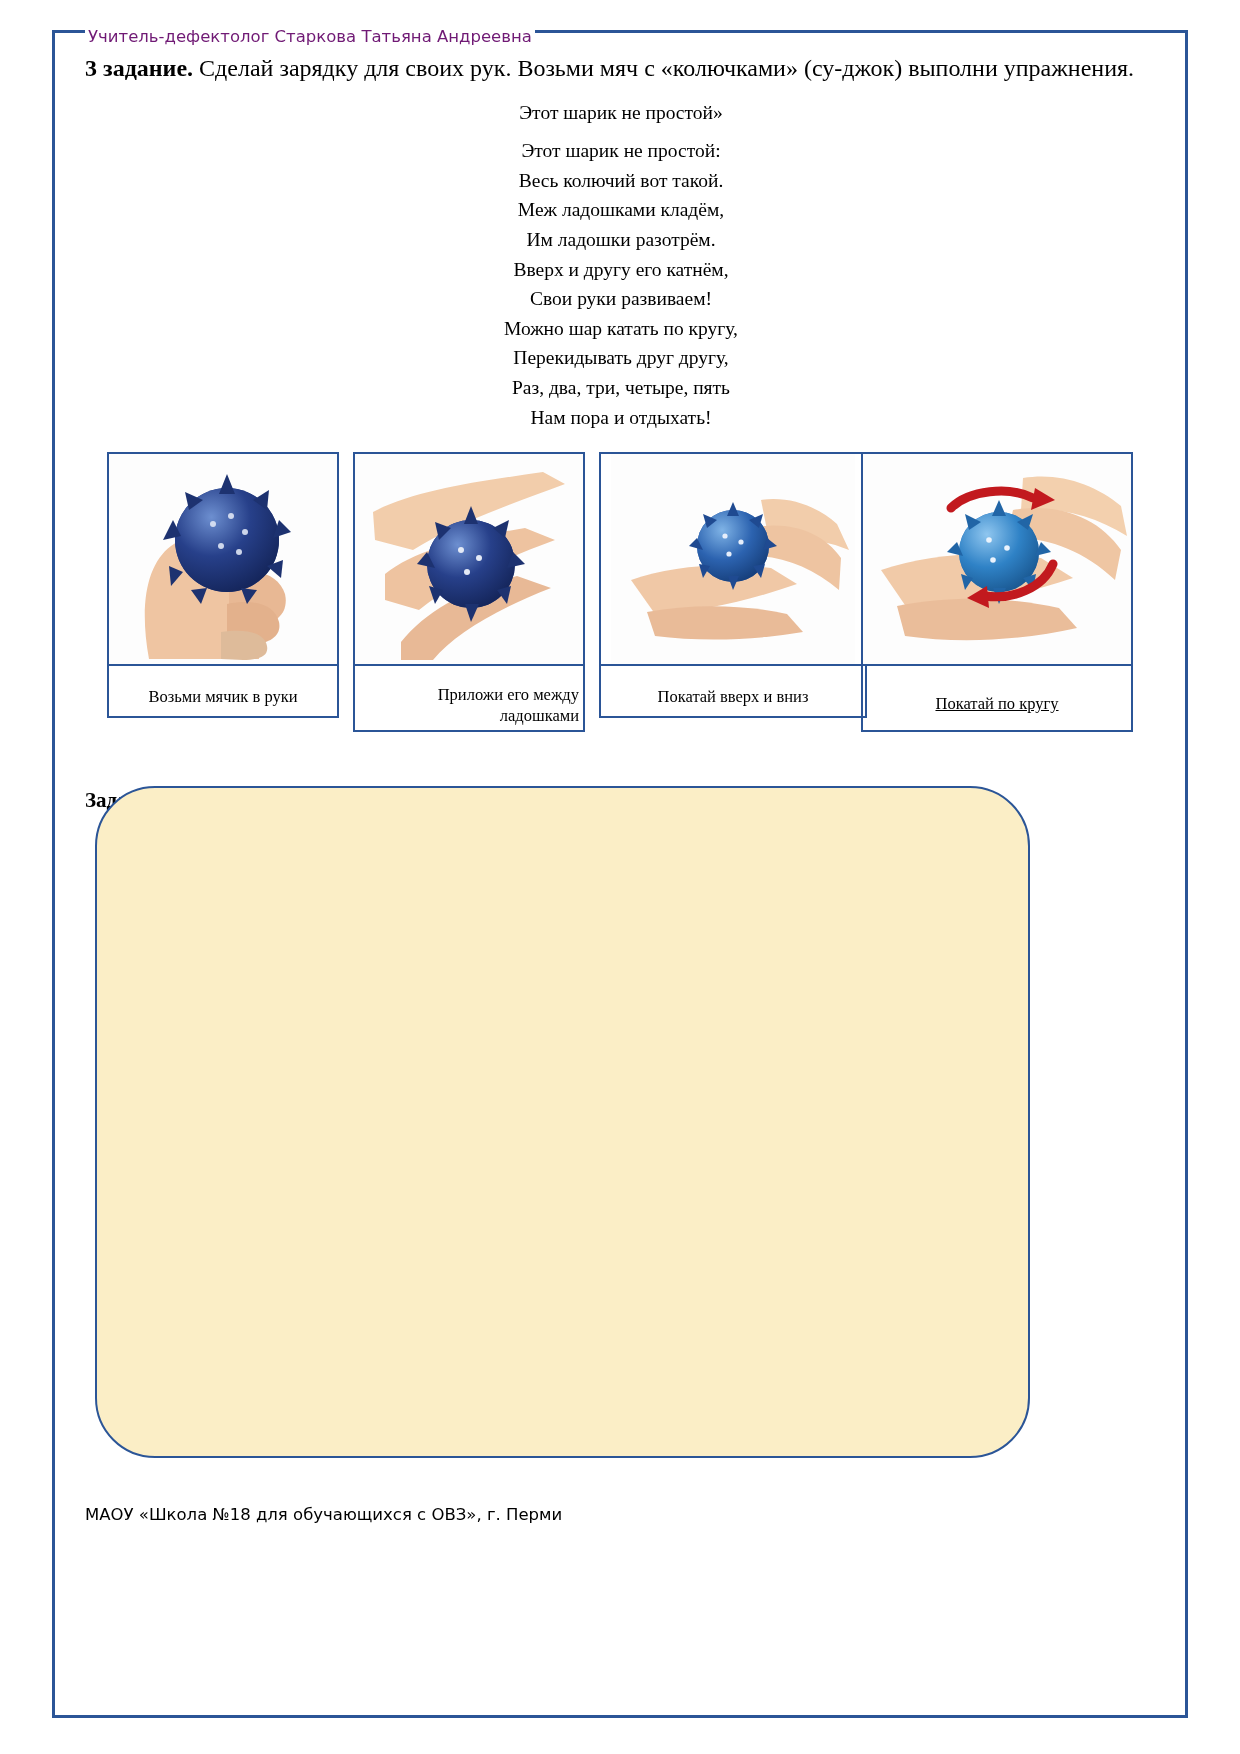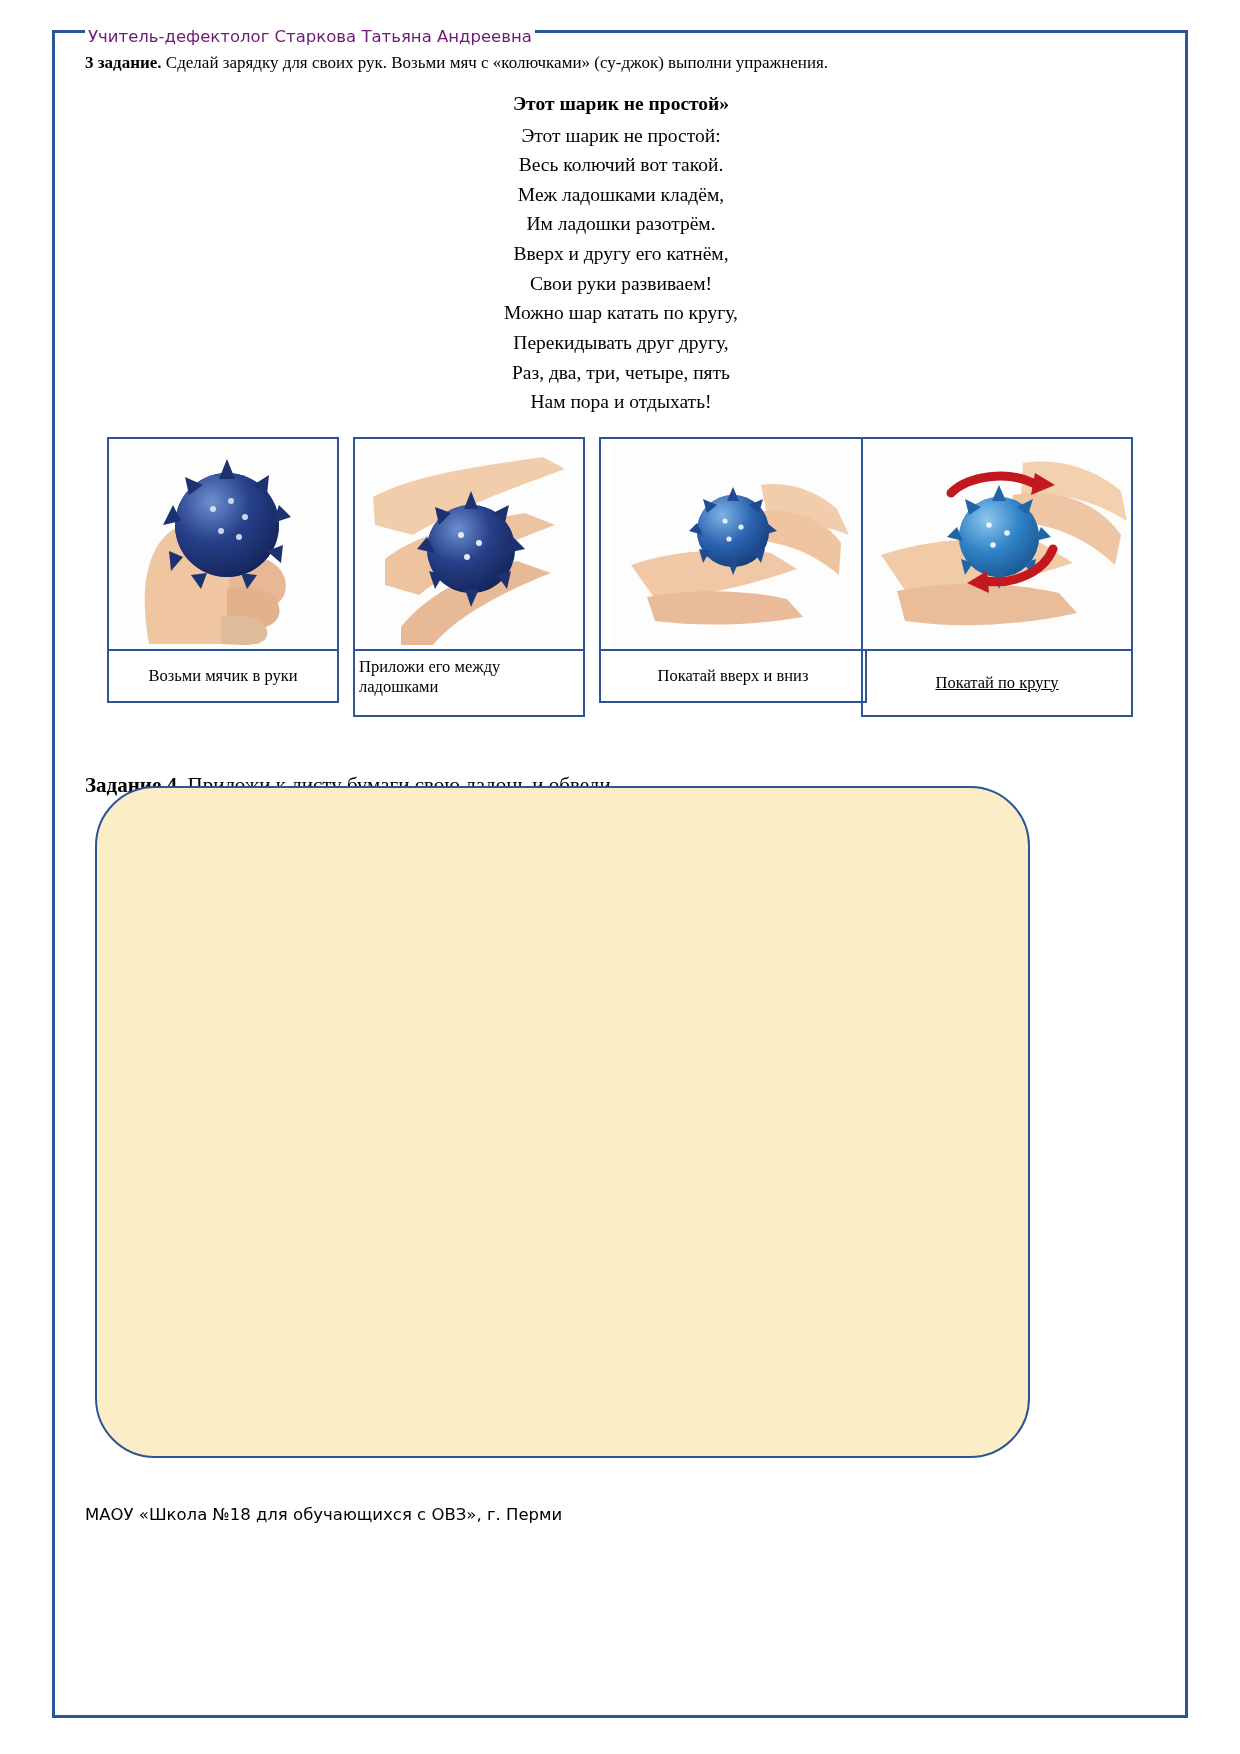--- a/index.html
+++ b/index.html
@@ -41,37 +41,37 @@
   }
 
   .content {
     position: absolute;
     left: 85px;
     top: 52px;
     width: 1072px;
   }
 
   .task3-line {
-    font-size: 17px;
+    font-size: 24px;
     line-height: 1.35;
     margin: 0 0 14px 0;
     white-space: nowrap;
   }
   .task3-line b { font-weight: bold; }
 
   .poem {
     text-align: center;
     font-size: 19.5px;
     line-height: 1.52;
     margin: 0 0 20px 0;
   }
   .poem .poem-title {
-    font-weight: bold;
+    font-weight: normal;
     display: block;
-    margin-bottom: 2px;
+    margin-bottom: 8px;
   }
   .poem .poem-line { display: block; }
 
   
   .strip {
     position: relative;
     height: 300px;
     margin-top: 6px;
   }
   .card {
@@ -83,24 +83,24 @@
     border: 2px solid #2b5597;
     box-sizing: border-box;
     background: #ffffff;
     position: relative;
     overflow: hidden;
   }
   .card .caption {
     border: 2px solid #2b5597;
     border-top: none;
     box-sizing: border-box;
-    text-align: left;
+    text-align: right;
     font-size: 16.5px;
     line-height: 1.25;
-    padding: 6px 4px 6px;
+    padding: 19px 4px 6px;
     display: flex;
     align-items: flex-start;
     justify-content: center;
   }
   .card.c1 { left: 22px;  width: 232px; }
   .card.c2 { left: 268px; width: 232px; }
   .card.c3 { left: 514px; width: 268px; }
   .card.c4 { left: 776px; width: 272px; }
 
   .card.c1 .photo { height: 214px; }

